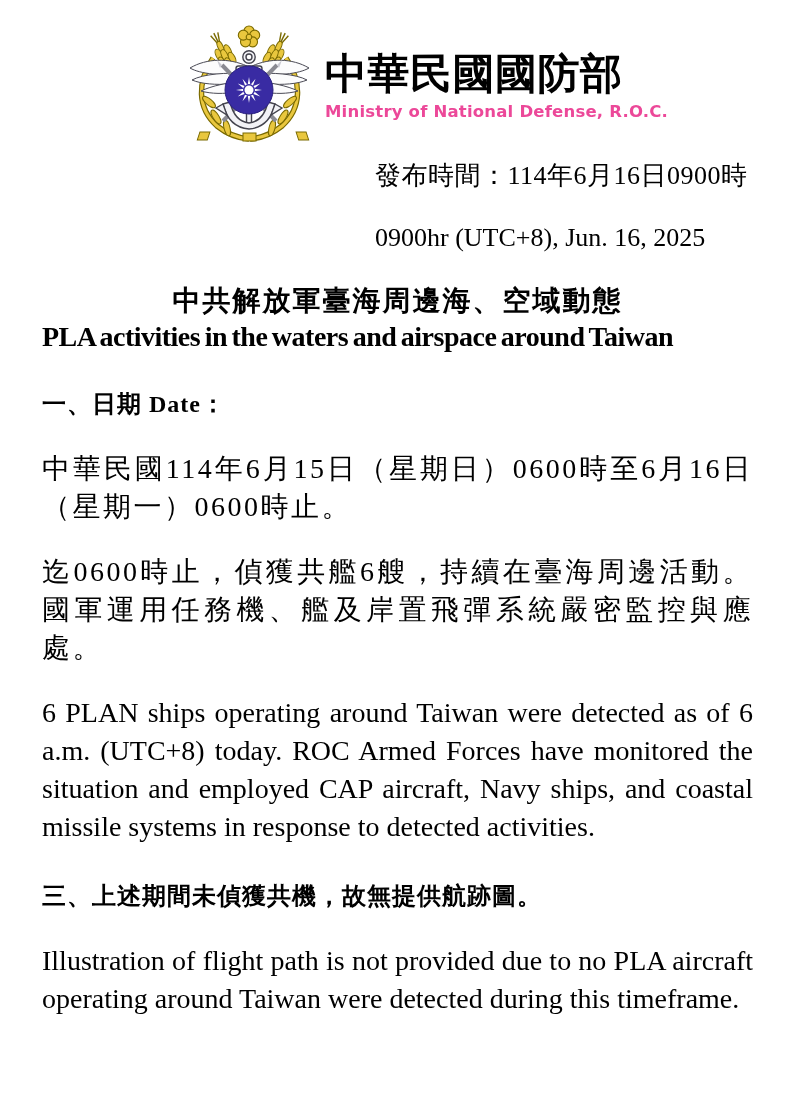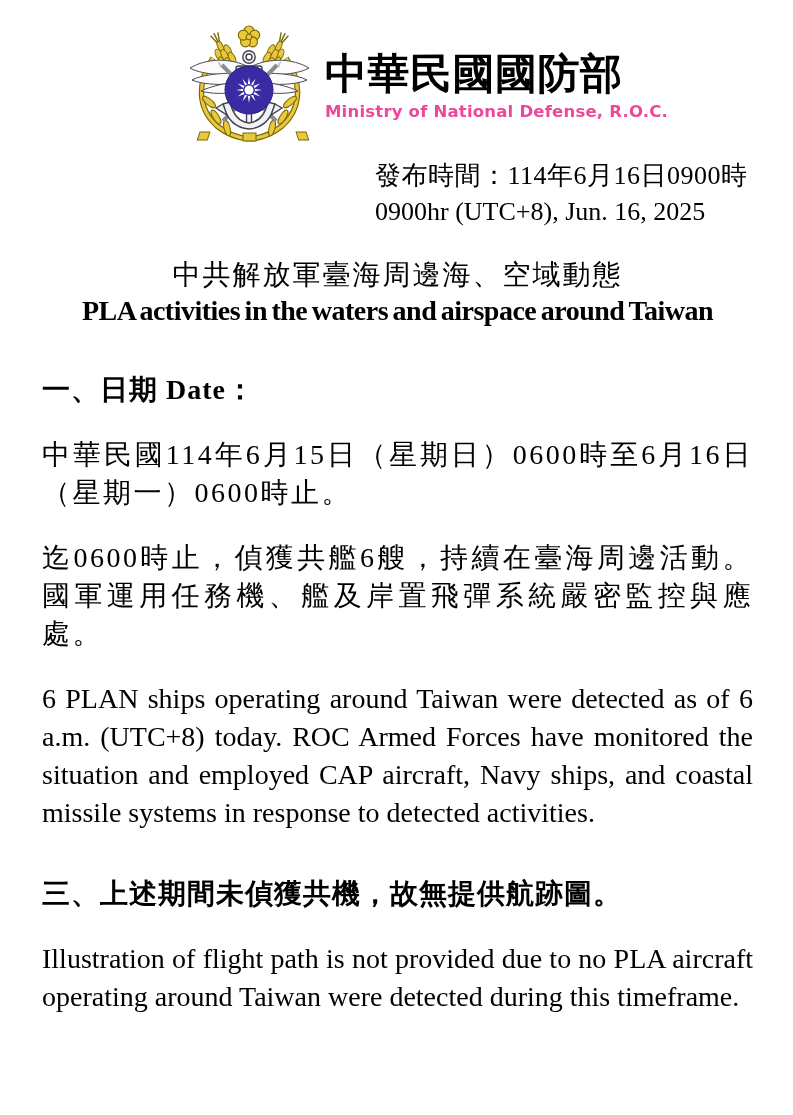--- a/index.html
+++ b/index.html
@@ -20,34 +20,34 @@
     letter-spacing:0.5px; white-space:nowrap;
   }
   .agency-en {
     font-family:"DejaVu Sans","Liberation Sans",sans-serif;
     font-size:16.5px; font-weight:700; color:#ec4899;
     letter-spacing:0.2px; margin-top:4px; white-space:nowrap;
   }
   
   .release { margin-left:333px; margin-top:10px; font-size:26px; line-height:36px; }
   .release .zh-line { letter-spacing:0.5px; white-space:nowrap; }
-  .release .en-line { white-space:nowrap; }
+  .release .en-line { white-space:nowrap;margin-top:26px; }
   
   .title-zh {
-    text-align:center; font-size:28px; font-weight:400;
+    text-align:center; font-size:28px; font-weight:700;
     letter-spacing:2px; margin-top:28px; line-height:34px;
   }
   .title-en {
-    text-align:center; font-size:28px; font-weight:700;
+    text-align:left; font-size:28px; font-weight:700;
     letter-spacing:-0.5px; word-spacing:-2px; margin-top:2px; line-height:34px;
   }
   
   .sec-heading {
-    font-size:28px; font-weight:700; letter-spacing:1px;
-    margin-top:43px; line-height:38px;
+    font-size:24px; font-weight:700; letter-spacing:1px;
+    margin-top:31px; line-height:38px;
   }
   p.para {
     font-size:28px; line-height:38px; margin-top:27px;
     text-align:justify;
   }
   p.para.zh { letter-spacing:2.5px; }
 </style>
 </head>
 <body>
 

